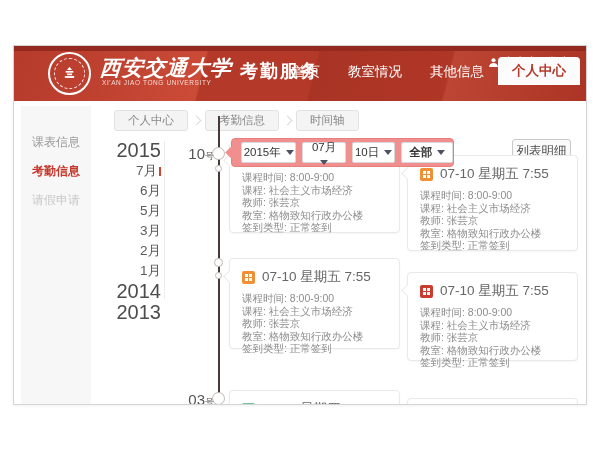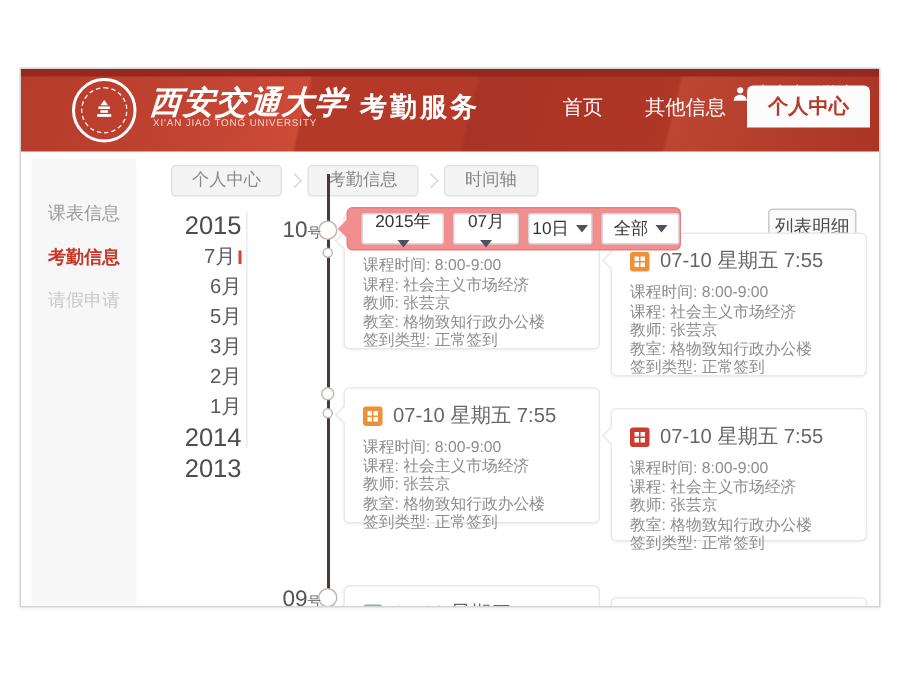--- a/index.html
+++ b/index.html
@@ -43,21 +43,21 @@
   .side-item.active { color:#c5372a; font-weight:bold; }
   .side-item.dim { color:#c9c9c9; }
 
   .breadcrumb { position:absolute; left:100px; top:64px; display:flex; align-items:center; }
   .crumb { background:#f4f4f4; border:1px solid #e2e2e2; border-radius:3px; color:#888;
     font-size:11.5px; line-height:19px; padding:0 13px; white-space:nowrap; }
   .crumb-sep { width:7px; height:7px; border-top:1px solid #d9d9d9; border-right:1px solid #d9d9d9;
     transform:rotate(45deg); margin:0 5px; }
 
   .date-nav { position:absolute; left:95px; top:94px; width:52px; text-align:right; }
-  .dn-year { font-size:17px; color:#4c4c4c; line-height:21px; cursor:pointer; }
+  .dn-year { font-size:20px; color:#4c4c4c; line-height:21px; cursor:pointer; }
   .dn-month { font-size:13.5px; color:#5a5a5a; line-height:20px; cursor:pointer; position:relative; }
   .tick { display:inline-block; width:2px; height:9px; background:#d8402f; margin-left:2px;
     vertical-align:middle; }
   .v-divider { position:absolute; left:150px; top:95px; width:1px; height:158px; background:#ececec; }
 
   
   .tl-line { position:absolute; left:204px; top:70px; width:2px; height:290px; background:#473a38; }
   .tl-circle { position:absolute; background:#fff; border:1px solid #c2b7b5; border-radius:50%; }
   .c1 { left:198px; top:101px; width:13px; height:13px; }
   .c2 { left:201px; top:119px; width:7px; height:7px; }
@@ -72,21 +72,21 @@
 
   
   .filter-bar { position:absolute; left:217px; top:92px; width:223px; height:29px;
     background:#f18f8f; border:1px solid #e87f7f; border-radius:4px; z-index:6;
     display:flex; align-items:center; padding-left:9px; gap:6px; }
   .filter-bar::before { content:""; position:absolute; left:-5px; top:9px; width:9px; height:9px;
     background:#f18f8f; transform:rotate(45deg); }
   .f-select { height:21px; background:#fff; border:1px solid #d9d9dd; border-radius:2px;
     display:flex; align-items:center; justify-content:center; gap:5px; font-size:11.5px;
     color:#333; cursor:pointer; white-space:nowrap; }
-  .fw1 { width:60px;flex-direction:column; } .fw2 { width:47px;flex-direction:column; } .fw3 { width:47px; } .fw4 { width:56px; }
+  .fw1 { width:60px; } .fw2 { width:47px;flex-direction:column; } .fw3 { width:47px; } .fw4 { width:56px;font-weight:bold; }
   .caret { width:0; height:0; border-left:4px solid transparent; border-right:4px solid transparent;
     border-top:5px solid #4d5263; }
 
   .btn-list { position:absolute; left:498px; top:93px; width:59px; height:25px;
     background:#fafafa; border:1px solid #c9c9c9; border-radius:3px; color:#4a4a4a;
     font-size:12.5px; display:flex; align-items:center; justify-content:center;
     cursor:pointer; white-space:nowrap; }
 
   
   .card { position:absolute; width:171px; background:#fff; border:1px solid #e9e9e9;
@@ -137,20 +137,21 @@
       <svg width="11" height="11" viewBox="0 0 24 24">
         <circle cx="12" cy="7" r="4.5" fill="#fff"></circle>
         <path d="M2.5 22 C2.5 16.5 6.8 13.3 12 13.3 S21.5 16.5 21.5 22 Z" fill="#fff"></path>
       </svg>
       <span>张小小</span>
       <span class="user-role">学生</span>
     </div>
 
     <div class="nav">
       <div class="nav-item">首页</div>
+      <div class="nav-item">教室情况</div>
       <div class="nav-item">其他信息</div>
       <div class="nav-item active">个人中心</div>
     </div>
   </div>
 
   <div class="sidebar">
     <div class="side-item">课表信息</div>
     <div class="side-item active">考勤信息</div>
     <div class="side-item dim">请假申请</div>
   </div>
@@ -176,21 +177,21 @@
   </div>
   <div class="v-divider"></div>
 
   <div class="tl-line"></div>
   <div class="tl-circle c1"></div>
   <div class="tl-circle c2"></div>
   <div class="tl-circle c3"></div>
   <div class="tl-circle c4"></div>
   <div class="tl-circle c5"></div>
   <div class="day-marker dm-top"><span>10</span><span class="day-suffix">号</span></div>
-  <div class="day-marker dm-bottom"><span>09</span><span class="day-suffix">号</span></div>
+  <div class="day-marker dm-bottom"><span>03</span><span class="day-suffix">号</span></div>
 
   <div class="card card-l1">
     <div class="card-body">
       <div class="cb-line">课程时间: 8:00-9:00</div>
       <div class="cb-line">课程: 社会主义市场经济</div>
       <div class="cb-line">教师: 张芸京</div>
       <div class="cb-line">教室: 格物致知行政办公楼</div>
       <div class="cb-line">签到类型: 正常签到</div>
     </div>
   </div>

